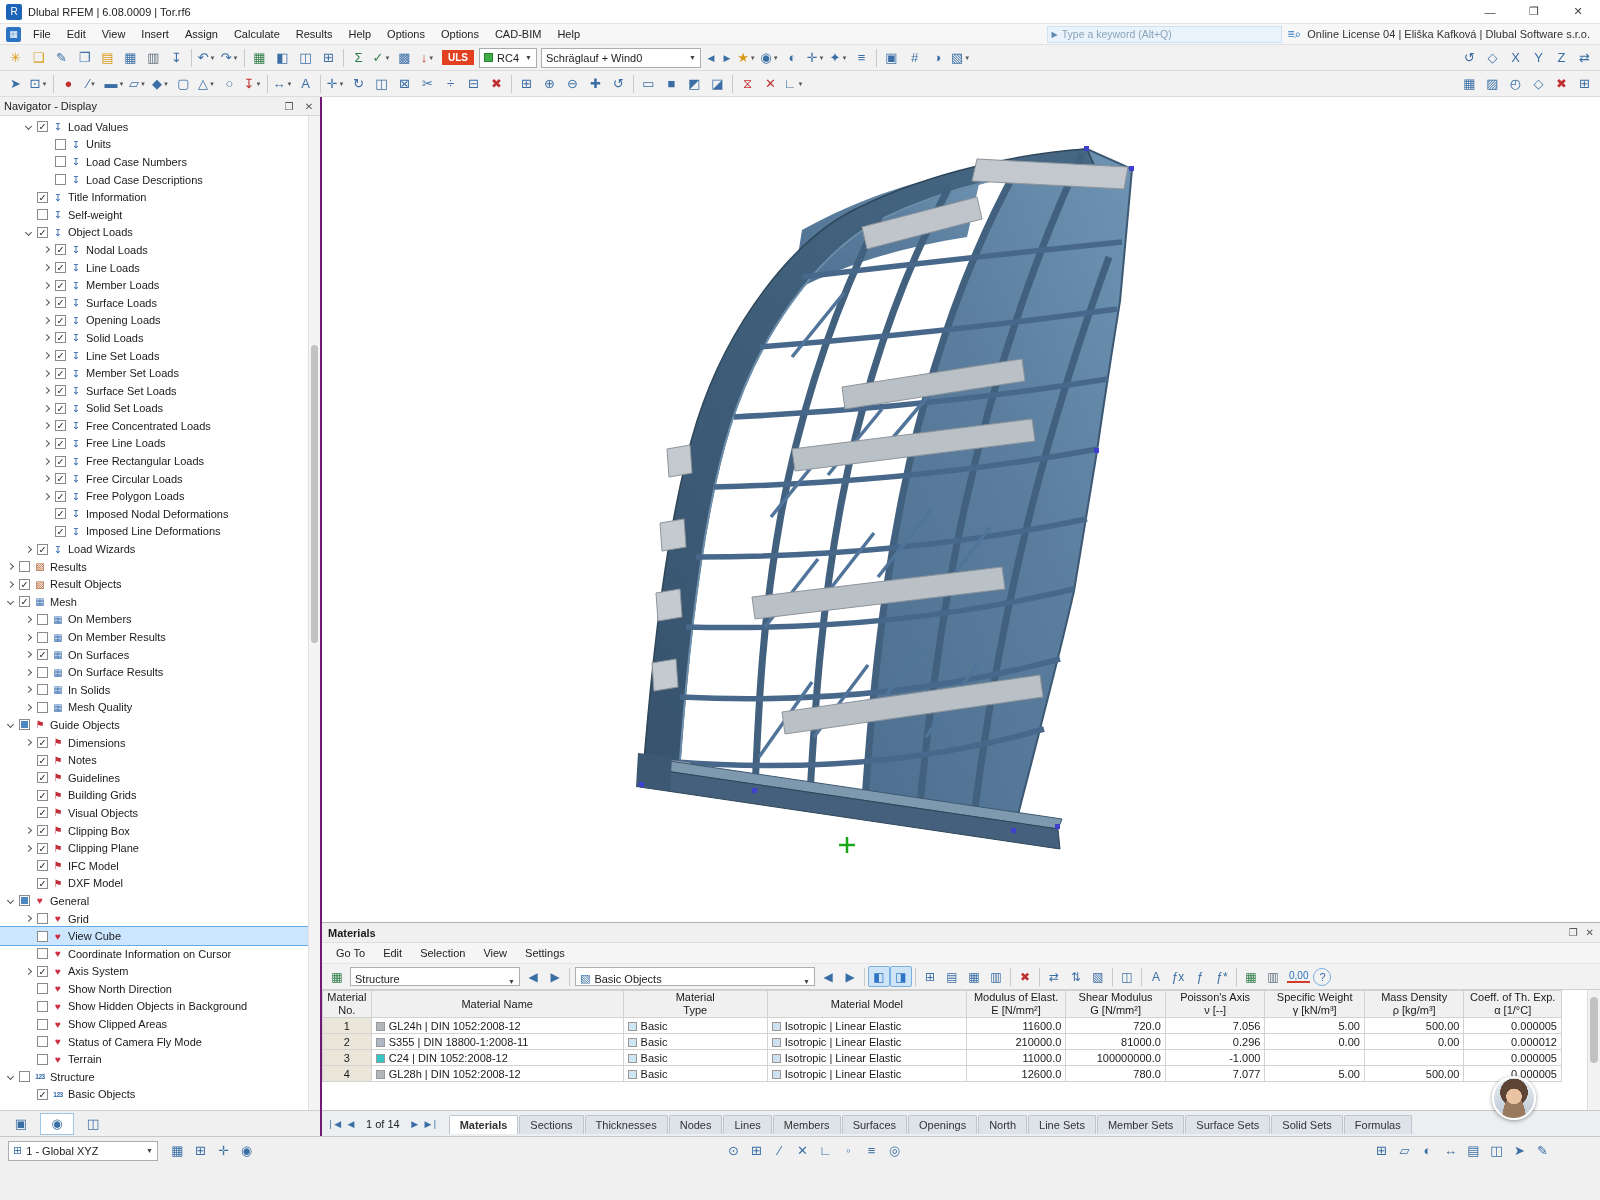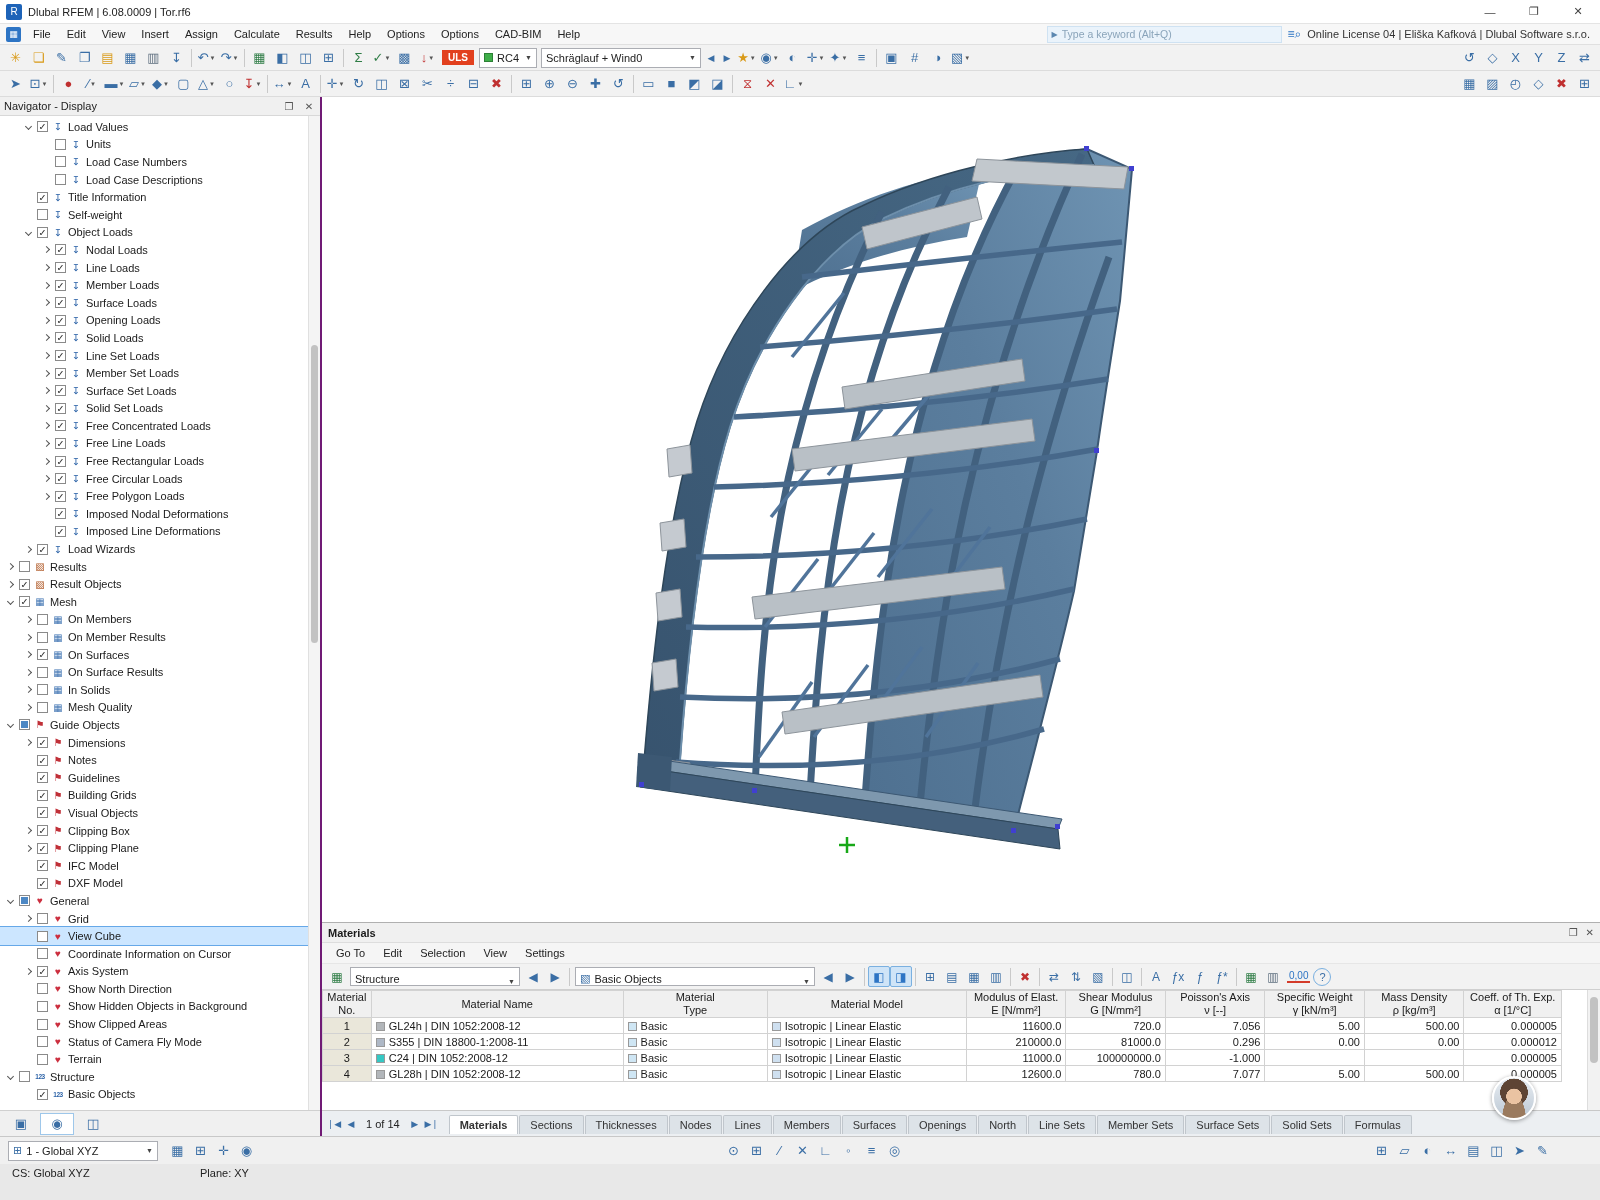--- a/index.html
+++ b/index.html
@@ -1020,20 +1020,16 @@
         <span class="tbi" style="color: rgb(58, 110, 165);">◐</span>
         <span class="tbi" style="color: rgb(58, 110, 165);">↔</span>
         <span class="tbi" style="color: rgb(58, 110, 165);">▤</span>
         <span class="tbi" style="color: rgb(58, 110, 165);">◫</span>
         <span class="tbi" style="color: rgb(58, 110, 165);">➤</span>
         <span class="tbi" style="color: rgb(58, 110, 165);">✎</span>
       </span>
   </div>
 
   <div class="msgbar">
-    <div class="msg-right">
-      <span class="msg-cs">CS: Global XYZ</span>
-      <span class="msg-plane">Plane: XY</span>
-    </div>
   </div>
 
   <div class="avatar"></div>
 </div>
 
 </body></html>

